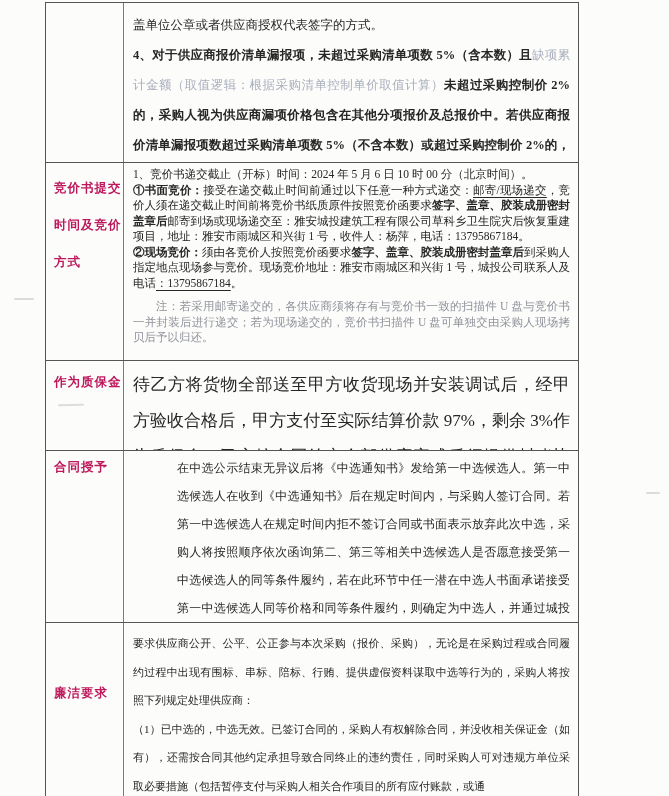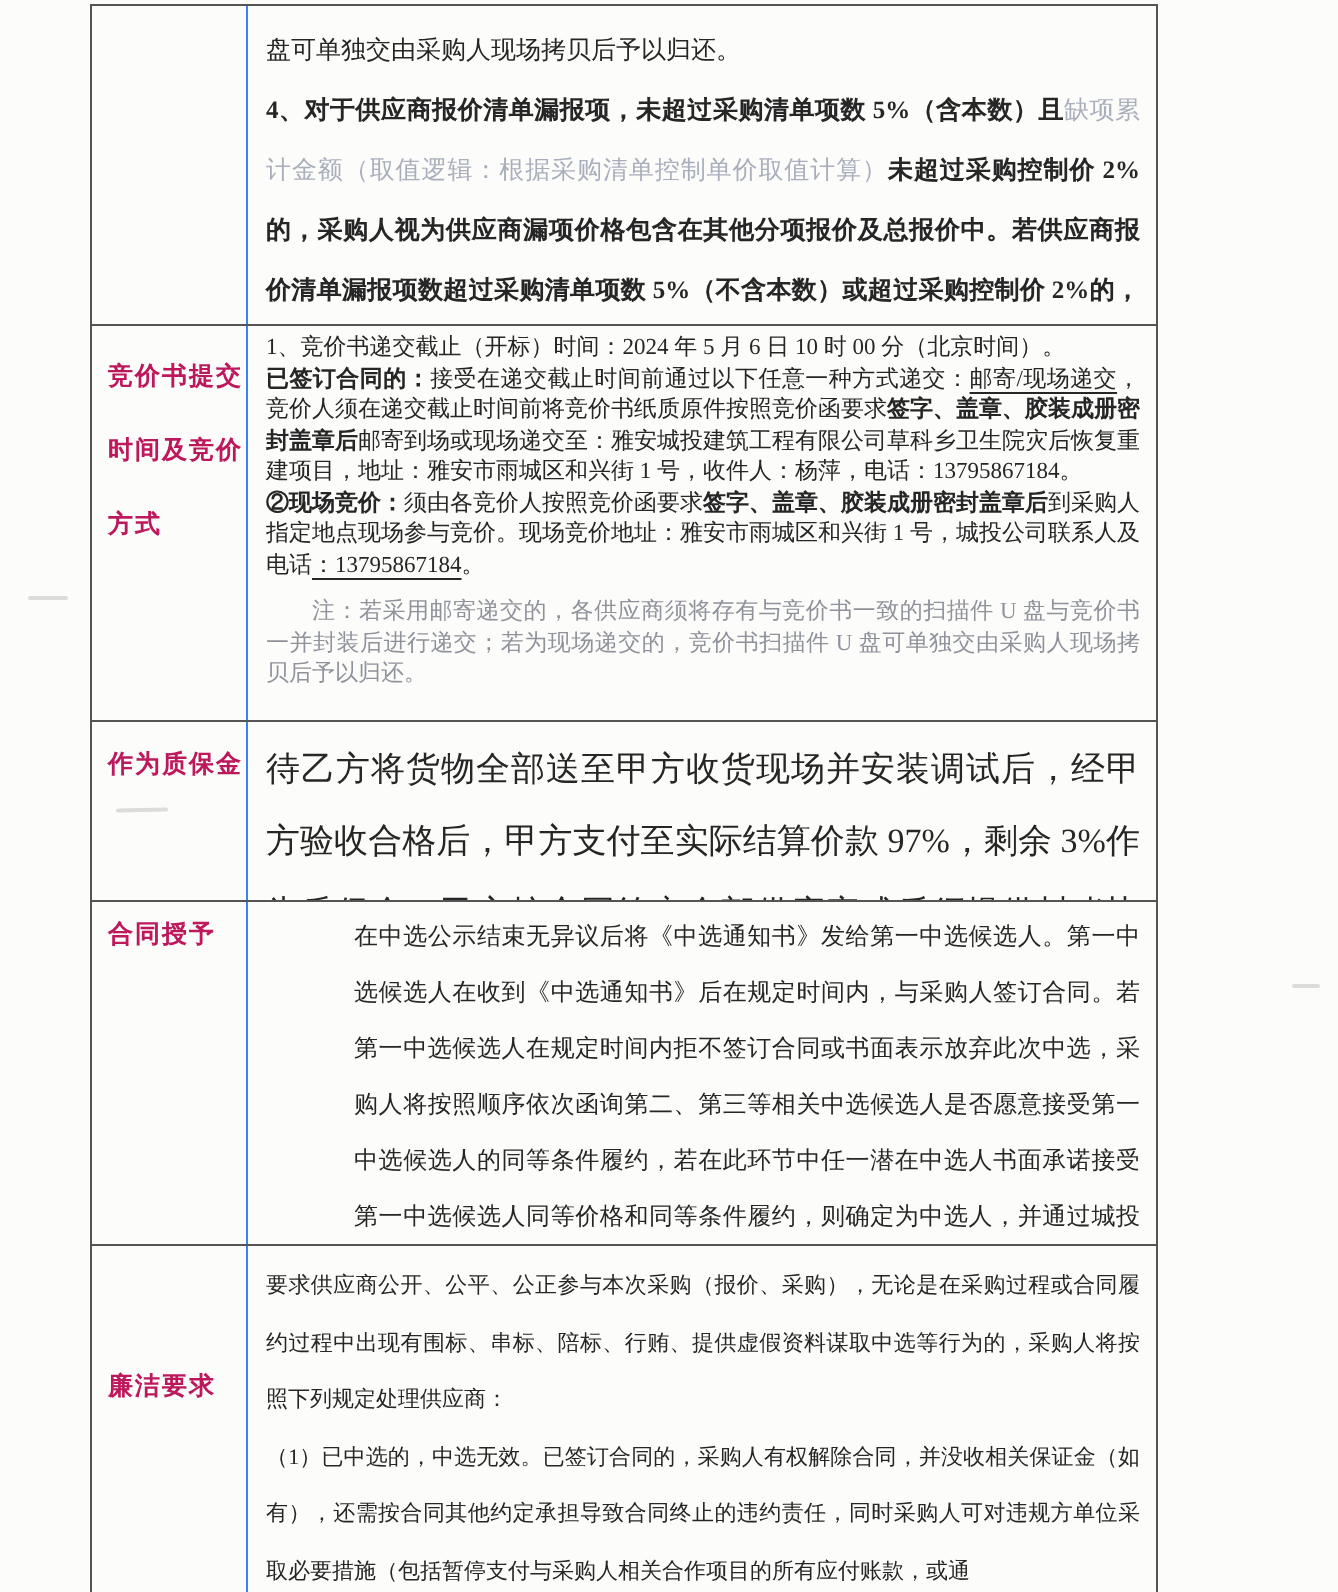--- a/index.html
+++ b/index.html
@@ -76,31 +76,31 @@
   .artifact-3 { left:646px; top:492px; width:14px; height:2px; }
 </style>
 </head>
 <body>
 
 <div class="page">
   <div class="doc-table">
       <div class="row row-continuation">
         <div class="cell label-cell"></div>
         <div class="cell content-cell">
-          <div class="para"><span class="seg-normal">盘可单独交由采购人现场拷贝后予以归还。</span></div>
+          <div class="para"><span class="seg-normal">盖单位公章或者供应商授权代表签字的方式。</span></div>
           <div class="para"><span class="seg-bold">4、对于供应商报价清单漏报项，未超过采购清单项数 5%（含本数）且</span><span class="seg-muted">缺项累计金额（取值逻辑：根据采购清单控制单价取值计算）</span><span class="seg-bold">未超过采购控制价 2%的，采购人视为供应商漏项价格包含在其他分项报价及总报价中。若供应商报价清单漏报项数超过采购清单项数 5%（不含本数）或超过采购控制价 2%的，其竞价文件无效。</span></div>
         </div>
       </div>
       <div class="row row-submission">
         <div class="cell label-cell">竞价书提交
 时间及竞价
 方式</div>
         <div class="cell content-cell">
           <div class="para"><span class="seg-normal">1、竞价书递交截止（开标）时间：2024 年 5 月 6 日 10 时 00 分（北京时间）。</span></div>
-          <div class="para"><span class="seg-bold">已签订合同的：</span><span class="seg-normal">接受在递交截止时间前通过以下任意一种方式递交：</span><span class="seg-underline">邮寄/现场递交</span><span class="seg-normal">，竞价人须在递交截止时间前将竞价书纸质原件按照竞价函要求</span><span class="seg-bold">签字、盖章、胶装成册密封盖章后</span><span class="seg-normal">邮寄到场或现场递交至：雅安城投建筑工程有限公司草科乡卫生院灾后恢复重建项目，地址：雅安市雨城区和兴街 1 号，收件人：杨萍，电话：13795867184。</span></div>
+          <div class="para"><span class="seg-bold">①书面竞价：</span><span class="seg-normal">接受在递交截止时间前通过以下任意一种方式递交：</span><span class="seg-underline">邮寄/现场递交</span><span class="seg-normal">，竞价人须在递交截止时间前将竞价书纸质原件按照竞价函要求</span><span class="seg-bold">签字、盖章、胶装成册密封盖章后</span><span class="seg-normal">邮寄到场或现场递交至：雅安城投建筑工程有限公司草科乡卫生院灾后恢复重建项目，地址：雅安市雨城区和兴街 1 号，收件人：杨萍，电话：13795867184。</span></div>
           <div class="para"><span class="seg-bold">②现场竞价：</span><span class="seg-normal">须由各竞价人按照竞价函要求</span><span class="seg-bold">签字、盖章、胶装成册密封盖章后</span><span class="seg-normal">到采购人指定地点现场参与竞价。现场竞价地址：雅安市雨城区和兴街 1 号，城投公司联系人及电话</span><span class="seg-underline">：13795867184</span><span class="seg-normal">。</span></div>
           <div class="para note"><span class="seg-normal">注：若采用邮寄递交的，各供应商须将存有与竞价书一致的扫描件 U 盘与竞价书一并封装后进行递交；若为现场递交的，竞价书扫描件 U 盘可单独交由采购人现场拷贝后予以归还。</span></div>
         </div>
       </div>
       <div class="row row-payment">
         <div class="cell label-cell">作为质保金</div>
         <div class="cell content-cell">
           <div class="para"><span class="seg-normal">待乙方将货物全部送至甲方收货现场并安装调试后，经甲方验收合格后，甲方支付至实际结算价款 97%，剩余 3%作为质保金。乙方按合同约定全部供应完成后须提供封账协议。</span></div>
         </div>
       </div>

